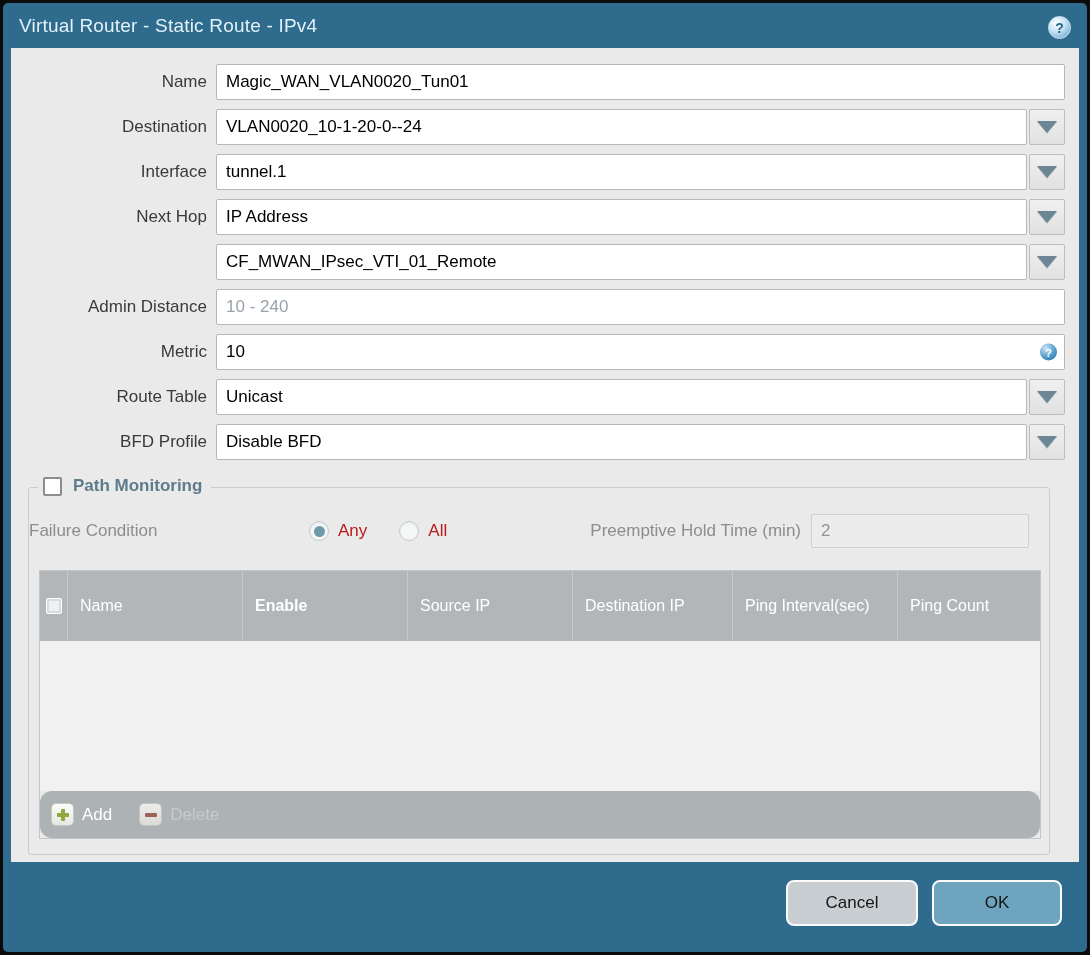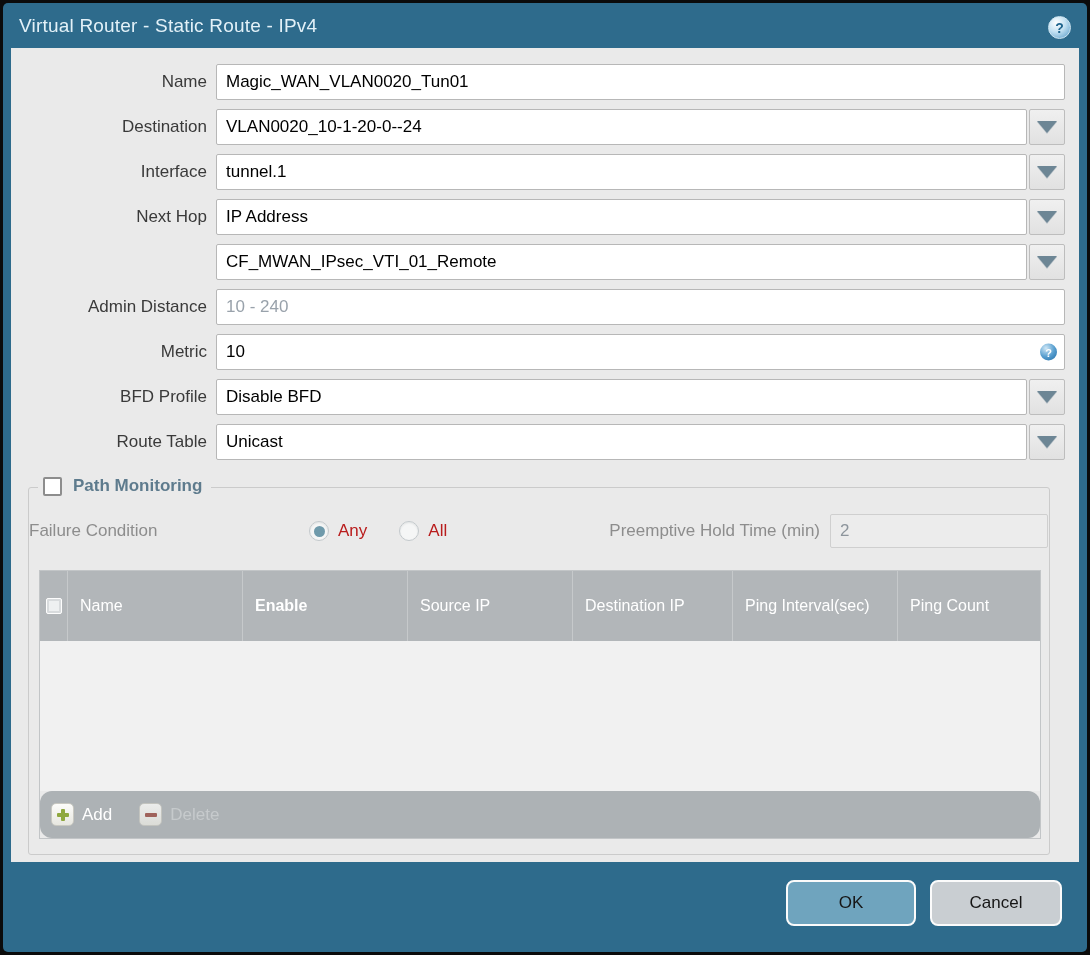--- a/index.html
+++ b/index.html
@@ -90,21 +90,21 @@
   }
   .radio {
     width: 20px; height: 20px; border-radius: 50%;
     background: #f5f6f6; border: 1px solid #c3c9cc; flex: none;
     display: flex; align-items: center; justify-content: center;
     box-shadow: inset 0 1px 2px rgba(0,0,0,.08);
   }
   .radio .dot { width: 11px; height: 11px; border-radius: 50%; background: transparent; }
   .radio.selected .dot { background: #6f9aab; }
   .radio-label { font-size: 17px; color: #b91c1c; margin: 0 32px 0 9px; }
-  .pht-group { margin-left: auto; display: flex; align-items: center; margin-right: 1px; }
+  .pht-group { margin-left: auto; display: flex; align-items: center; margin-right: 20px; }
   .pht-label { font-size: 17px; color: #8d8d8d; padding-right: 10px; white-space: nowrap; }
   input.tf.disabled {
     background: #ececec; color: #8d959c; border-color: #cfcfcf; width: 218px; height: 32px; flex: none;
   }
   
   .pm-table { margin: 24px 8px 0 10px; border: 1px solid #c2c5c7; }
   .thead { display: flex; background: #b2b6b9; min-height: 70px; color: #fff; font-size: 16px; }
   .th {
     display: flex; align-items: center; padding: 4px 6px 4px 12px;
     border-left: 1px solid #c6c9cb; line-height: 1.25;
@@ -224,33 +224,33 @@
       <div class="flabel">Metric</div>
       <div class="fieldwrap">
         <input class="tf" type="text" value="10" style="">
         <div class="bubble-help">
           <span>?</span>
         </div>
       </div>
     </div>
 
     <div class="frow">
+      <div class="flabel">Route Table</div>
+      <div class="fieldwrap">
+        <input class="tf" type="text" value="Unicast" style="">
+        <div class="ddbtn">
+          <div class="tri-down"></div>
+        </div>
+      </div>
+    </div>
+
+    <div class="frow">
       <div class="flabel">BFD Profile</div>
       <div class="fieldwrap">
         <input class="tf" type="text" value="Disable BFD" style="">
-        <div class="ddbtn">
-          <div class="tri-down"></div>
-        </div>
-      </div>
-    </div>
-
-    <div class="frow">
-      <div class="flabel">Route Table</div>
-      <div class="fieldwrap">
-        <input class="tf" type="text" value="Unicast" style="">
         <div class="ddbtn">
           <div class="tri-down"></div>
         </div>
       </div>
     </div>
 
     <div class="pm-fieldset">
       <div class="pm-legend">
         <div class="checkbox"></div>
         <span class="pm-title">Path Monitoring</span>
@@ -303,17 +303,17 @@
             </div>
             <span class="tbtn-label">Delete</span>
           </div>
         </div>
       </div>
     </div>
 
   </div>
 
   <div class="footer">
+    <button class="btn btn-cancel">Cancel</button>
     <button class="btn btn-ok">OK</button>
-    <button class="btn btn-cancel">Cancel</button>
   </div>
 
 </div>
 
 </body></html>

